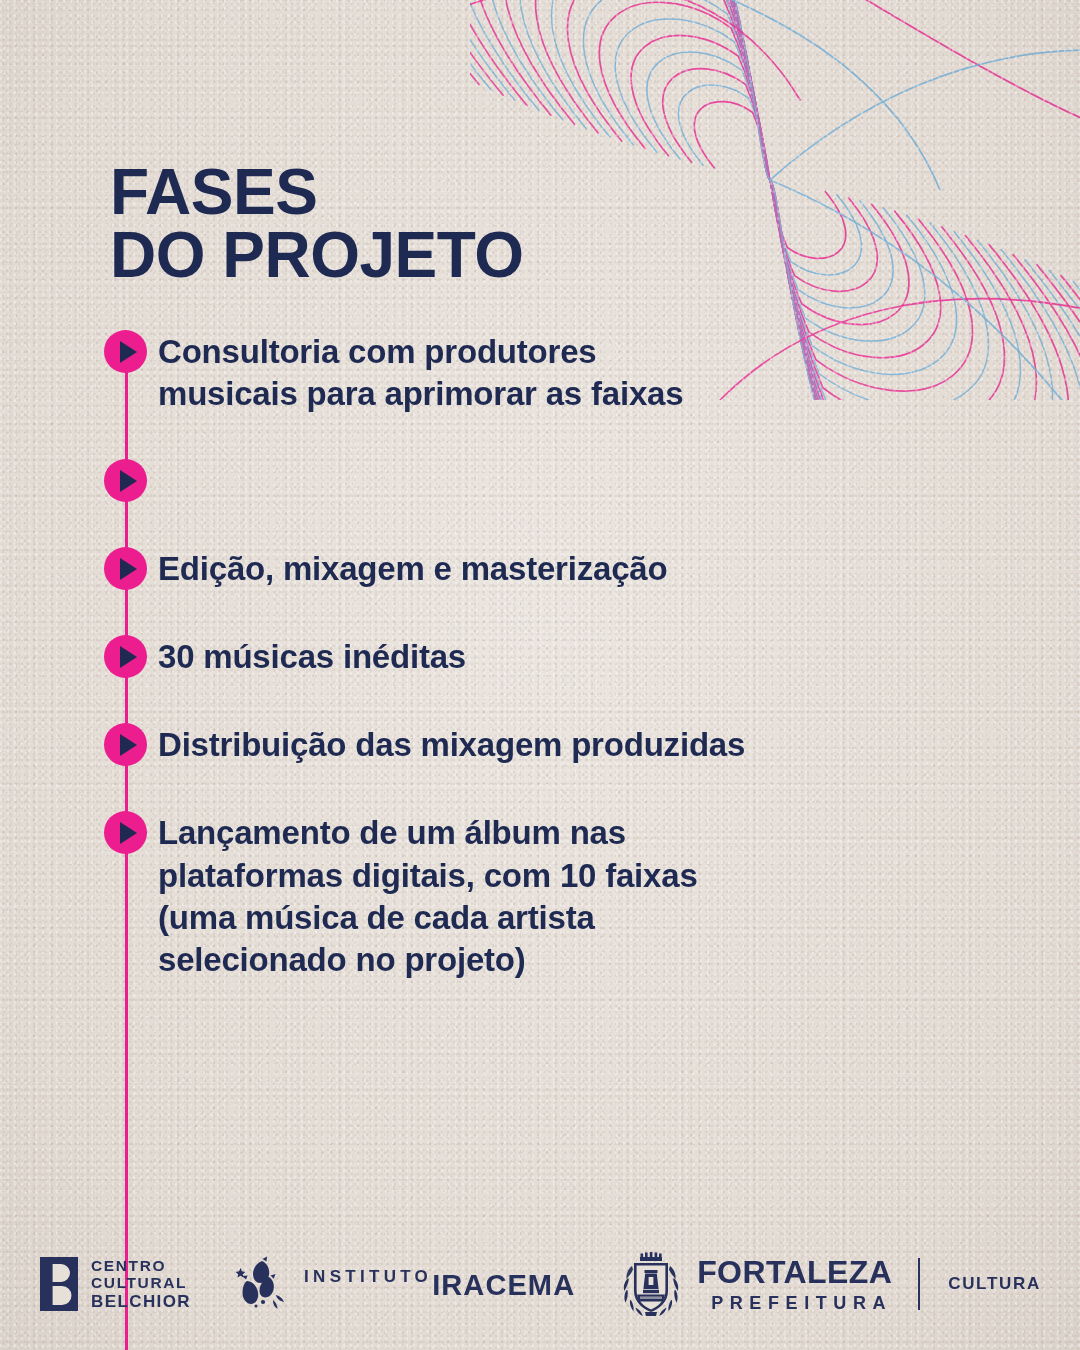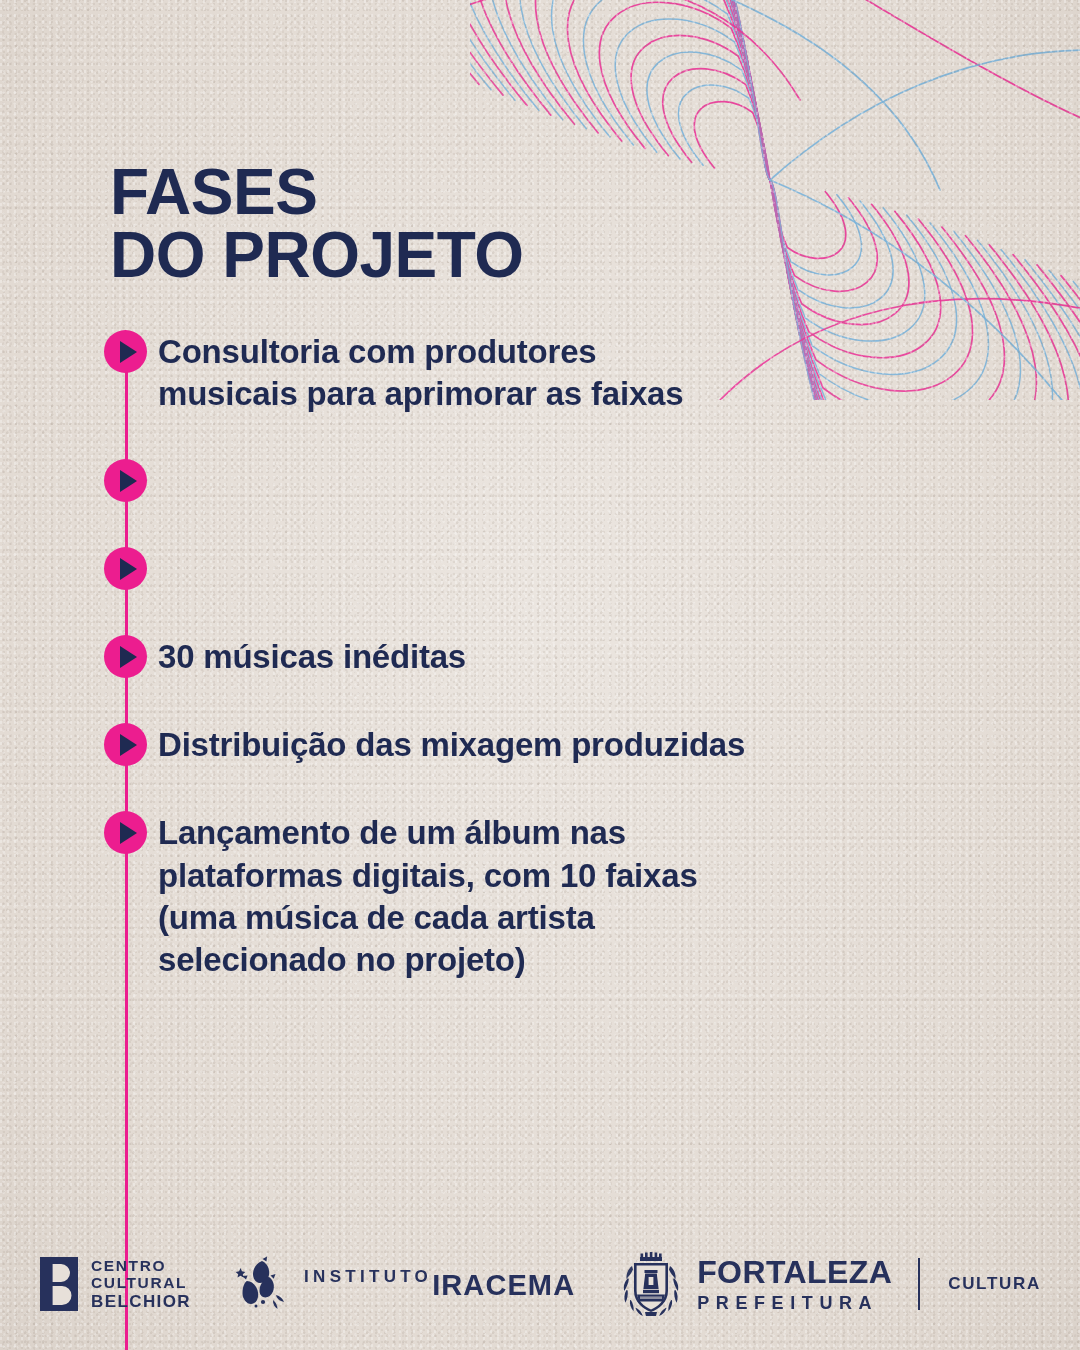--- a/index.html
+++ b/index.html
@@ -168,21 +168,21 @@
   
   #logo-iracema { gap: 13px; }
   #logo-iracema .ira-words { display: flex; flex-direction: row; line-height: 1.0; }
   #logo-iracema .ira-top { font-size: 17px; font-weight: 600; letter-spacing: 4.3px; }
   #logo-iracema .ira-bot { font-size: 29px; font-weight: 800; letter-spacing: 1.1px; margin-top: 3px; }
 
   
   #logo-fortaleza { gap: 12px; }
   #logo-fortaleza .fort-words { display: flex; flex-direction: column; line-height: 1.0; }
   #logo-fortaleza .fort-top { font-size: 32px; font-weight: 800; letter-spacing: 0.4px; }
-  #logo-fortaleza .fort-bot { font-size: 18px; font-weight: 600; letter-spacing: 6.6px; margin-top: 6px; }
+  #logo-fortaleza .fort-bot { font-size: 18px; font-weight: 600; letter-spacing: 6.6px; margin-top: 6px; text-align: right; }
   #logo-fortaleza .fort-divider {
     width: 2px;
     height: 52px;
     background: #27315c;
     margin: 0 16px 0 14px;
   }
   #logo-fortaleza .fort-cultura { font-size: 17px; font-weight: 800; letter-spacing: 1.7px; }
 </style>
 </head>
 <body>
@@ -250,20 +250,23 @@
           </div>
       </div>
     </div>
 
     <div class="tl-item">
       <div class="tl-rail">
         <div class="tl-dot">
             <span class="tri"></span>
           </div>
       </div>
+      <div class="tl-text">
+        <span class="tl-line">Edição, mixagem e masterização</span>
+      </div>
     </div>
 
     <div class="tl-item">
       <div class="tl-rail">
         <div class="tl-dot">
             <span class="tri"></span>
           </div>
       </div>
       <div class="tl-text">
         <span class="tl-line">30 músicas inéditas</span>

